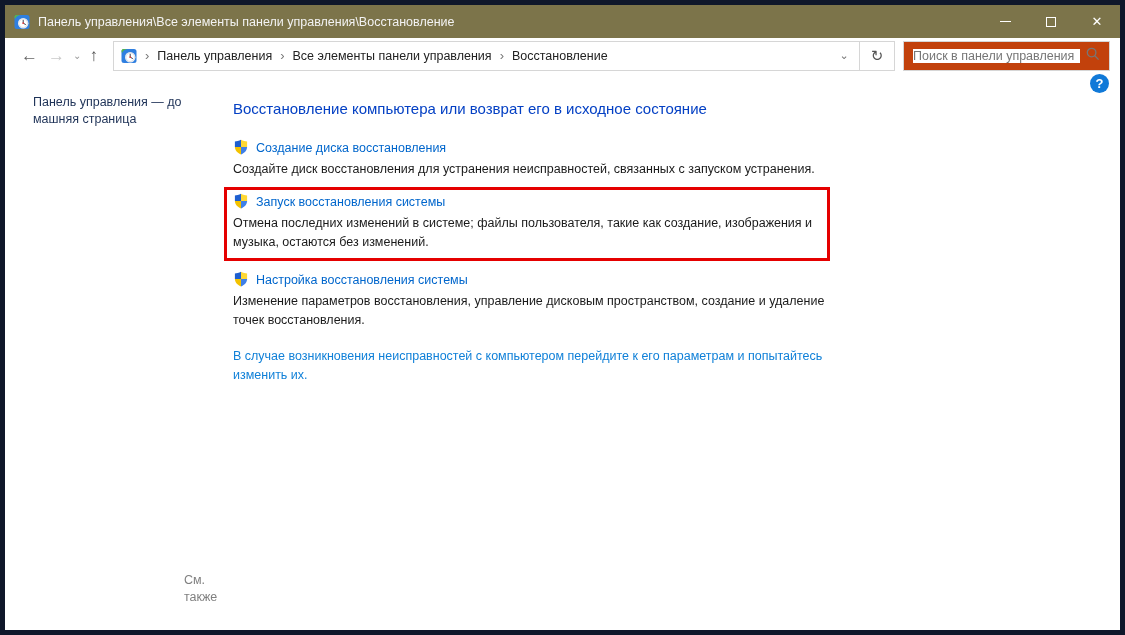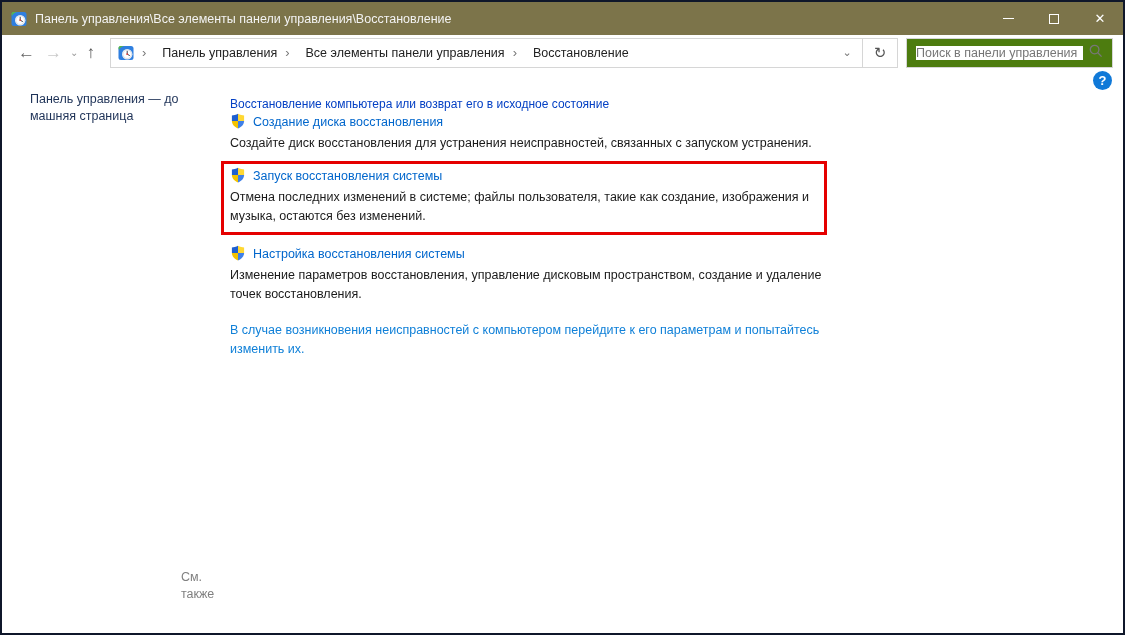--- a/index.html
+++ b/index.html
@@ -1,20 +1,20 @@
 <!DOCTYPE html>
 <html><head>
 <meta charset="utf-8">
 <style>
   * { margin:0; padding:0; box-sizing:border-box; }
   html,body { background:#4a4a4a; }
   body { font-family:"Liberation Sans","DejaVu Sans",sans-serif; }
   .window {
     width:1125px; height:635px; position:relative; background:#fff;
-    border:2px solid #0f172a; overflow:hidden;
+    border:5px solid #0f172a; overflow:hidden;
   }
   
   .titlebar {
     height:33px; background:#7c744a; display:flex; align-items:center;
     color:#f3f3f3; font-size:12.5px;
   }
   .titlebar .app-icon { margin-left:9px; width:16px; height:16px; flex:0 0 auto; }
   .titlebar .title-text { margin-left:8px; white-space:nowrap; overflow:hidden; }
   .tb-controls { margin-left:auto; display:flex; height:100%; }
   .tb-btn { width:46px; height:100%; display:flex; align-items:center; justify-content:center; color:#fff; cursor:default; }
@@ -27,49 +27,49 @@
   .nav-arrow { font-size:17px; line-height:1; padding:0 4px; }
   .arrow-back { color:#666; }
   .arrow-fwd { color:#c9c9c9; }
   .arrow-dd { color:#999; font-size:10px; padding:0 2px; }
   .arrow-up { color:#555; }
   .addressbar {
     flex:1; height:30px; border:1px solid #d6d6d6; background:#fff;
     display:flex; align-items:center; padding-left:7px; font-size:12.5px; color:#222;
   }
   .crumb-sep { color:#777; font-size:13px; margin:0 8px; }
-  .crumb { white-space:nowrap;margin-left:8px; }
+  .crumb { white-space:nowrap; }
   .addr-spacer { flex:1; }
   .addr-dd { width:30px; height:100%; display:flex; align-items:center; justify-content:center; color:#777; font-size:11px; }
   .refresh-btn {
     width:35px; height:100%; border-left:1px solid #d6d6d6;
     display:flex; align-items:center; justify-content:center; color:#555; font-size:15px;
   }
   .searchbox {
     width:207px; height:30px; margin:0 10px 0 8px; border:1px solid #d6d6d6;
-    display:flex; align-items:center; padding:0 9px; flex:0 0 auto; background:#4d7c0f;
+    display:flex; align-items:center; padding:0 9px; flex:0 0 auto; background:#c2410c;
   }
   .searchbox input {
     flex:1; border:none; outline:none; font-size:12.5px; min-width:0;
     font-family:"Liberation Sans","DejaVu Sans",sans-serif; color:#333;
   }
   .searchbox input::placeholder { color:#767676; opacity:1; }
   .search-icon { flex:0 0 auto; margin-left:6px; }
   
   .content { display:flex; height:566px; background:#fff; position:relative; }
   .sidebar {
     width:228px; flex:0 0 auto; padding:21px 0 18px 28px; display:flex; flex-direction:row;
     font-size:12.5px; line-height:17px;
   }
   .home-link { color:#1e3257; width:178px; word-break:break-all; cursor:pointer; }
   .sidebar-bottom { margin-top:auto; }
   .see-also { color:#808080; margin-bottom:15px; }
   .file-history { color:#1e3257; cursor:pointer; }
   .main { flex:1; padding-top:27px; font-size:12.5px; color:#111; }
-  .page-heading { color:#0440c4; font-size:12px; white-space:nowrap; margin-bottom:2px; font-weight:normal; }
+  .page-heading { color:#0440c4; font-size:15px; white-space:nowrap; margin-bottom:22px; font-weight:normal; }
   .task-item { margin-bottom:12px; }
   .task-link-row { display:flex; align-items:flex-end; gap:7px; margin-bottom:5px; }
   .task-link { color:#0066cc; cursor:pointer; white-space:nowrap; }
   .task-desc { width:598px; line-height:19px; word-break:break-all; color:#1a1a1a; }
   .task-item.highlighted {
     border:3px solid #e50000; width:606px; margin:-4px 0 10px -9px; padding:3px 4px 6px 6px;
   }
   .task-item.highlighted .task-desc { width:586px; }
   .note-link { width:598px; line-height:19px; word-break:break-all; color:#1080d8; margin-top:17px; cursor:pointer; }
   .help-btn {

